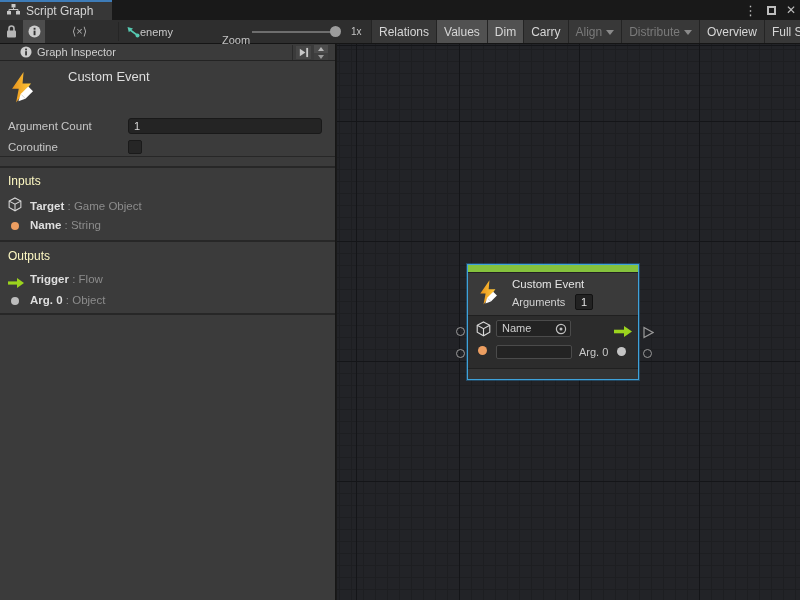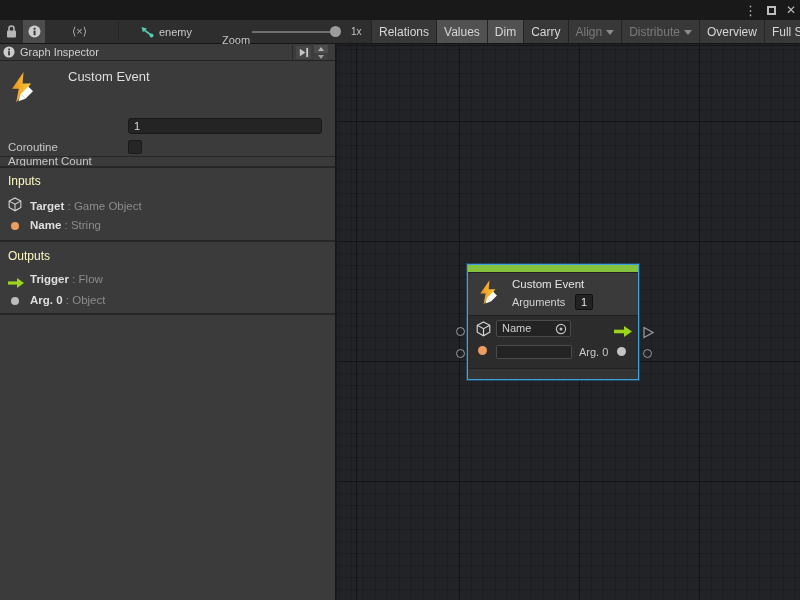--- a/index.html
+++ b/index.html
@@ -30,21 +30,21 @@
     border-left:1px solid #242424; color:#d6d6d6; font-size:12px; white-space:nowrap; }
   .tb-btn.active { background:#515151; }
   .tb-btn.disabled { color:#7a7a7a; }
   .dd-arrow { width:0; height:0; border-left:4px solid transparent; border-right:4px solid transparent;
     border-top:5px solid #8a8a8a; margin-top:1px; }
 
   
   .inspector { position:absolute; top:44px; left:0; width:336px; height:556px; background:#3b3b3b;
     border-right:1px solid #161616; }
   .insp-header { position:absolute; top:0; left:0; right:0; height:17px; background:#3b3b3b;
-    border-bottom:1px solid #232323; display:flex; align-items:center; gap:5px; padding-left:3px;
+    border-bottom:1px solid #232323; display:flex; align-items:center; gap:5px; padding-left:20px;
     color:#cfcfcf; font-size:11px; }
   .insp-header-divider { position:absolute; top:1px; left:292px; width:1px; height:15px; background:#2a2a2a; }
   .dock-btn { position:absolute; top:2px; left:296px; width:15px; height:13px; background:#464646;
     display:flex; align-items:center; justify-content:center; }
   .spinner { position:absolute; top:1px; left:314px; width:14px; height:15px; display:flex; flex-direction:column; }
   .spin-up { height:8px; background:#4c4c4c; display:flex; align-items:center; justify-content:center; }
   .spin-dn { height:7px; background:#3f3f3f; display:flex; align-items:center; justify-content:center; }
   .tri-up { width:0; height:0; border-left:3.5px solid transparent; border-right:3.5px solid transparent; border-bottom:4px solid #b5b5b5; }
   .tri-dn { width:0; height:0; border-left:3.5px solid transparent; border-right:3.5px solid transparent; border-top:4px solid #9a9a9a; }
 
@@ -94,20 +94,31 @@
   .node-arg-label { position:absolute; top:30px; left:111px; font-size:11px; color:#c8c8c8; }
   .node-footer { height:11px; background:#343434; border-top:1px solid #202020; }
 
   .port-circle { position:absolute; width:9px; height:9px; border:1px solid #9a9a9a; border-radius:50%; }
   .cube-icon-node { position:absolute; top:5px; left:8px; }
 </style>
 </head>
 <body>
 
 <div class="tabbar">
+  <div class="tab">
+    <span>
+      <svg width="13" height="11" viewBox="0 0 13 11">
+        <rect x="4.5" y="0" width="4" height="3.5" fill="#c8c8c8"></rect>
+        <rect x="0" y="7" width="4" height="3.5" fill="#c8c8c8"></rect>
+        <rect x="9" y="7" width="4" height="3.5" fill="#c8c8c8"></rect>
+        <path d="M6.5 3.5 V5.5 M2 7 V5.5 H11 V7" stroke="#c8c8c8" fill="none" stroke-width="1"></path>
+      </svg>
+    </span>
+    <span>Script Graph</span>
+  </div>
   <div class="win-controls">
     <span class="kebab">⋮</span>
     <span class="maxbox"></span>
     <span class="closex">✕</span>
   </div>
 </div>
 
 <div class="toolbar">
   <div class="tb-item" style="left:6px;">
     <svg width="11" height="13" viewBox="0 0 11 13">
@@ -119,21 +130,21 @@
     <svg width="13" height="13" viewBox="0 0 13 13">
       <circle cx="6.5" cy="6.5" r="6" fill="#cdcdcd"></circle>
       <rect x="5.6" y="2.8" width="1.9" height="1.9" fill="#333"></rect>
       <rect x="5.6" y="5.6" width="1.9" height="4.6" fill="#333"></rect>
     </svg>
   </div>
   <div class="tb-item" style="left:72px; font-size:11px; color:#aeaeae;">
     <span>⟨×⟩</span>
   </div>
   <div class="tb-sep" style="left:118px;"></div>
-  <div class="tb-item" style="left:140px; gap:5px;">
+  <div class="tb-item" style="left:126px; ">
     <svg width="14" height="12" viewBox="0 0 14 12">
       <path d="M3.5 3.5 L11 9" stroke="#56c9b1" stroke-width="1.6"></path>
       <path d="M1.5 1 L7 2.5 L2.8 6.2 Z" fill="#56c9b1"></path>
       <circle cx="11.5" cy="9.5" r="2" fill="#56c9b1"></circle>
     </svg>
     <span style="font-size:11px; color:#c8c8c8;">enemy</span>
   </div>
   <div class="tb-item" style="left:222px; font-size:11px; color:#c4c4c4;margin-top:8px;">Zoom</div>
   <div class="zoom-track"></div>
   <div class="zoom-handle"></div>
@@ -207,21 +218,21 @@
       <path d="M12.5 0 L2.5 14.5 H8.3 L6 26.5 L19 10 H11.6 Z" fill="url(#bolt1)"></path>
       <path d="M10 19.2 L16.6 12.6 L20.7 16.7 L14.1 23.3 Z" fill="#ffffff"></path>
       <path d="M8 25.4 L10 19.2 L14.1 23.3 Z" fill="#ffffff"></path>
     </svg>
   </div>
   <div class="event-title">Custom Event</div>
 
   <div class="sep" style="top:68px; background:transparent;"></div>
   <div class="sep" style="top:69px; height:1px; top:112px;"></div>
 
-  <div class="field-label" style="top:76px;margin-top:35px;">Argument Count</div>
+  <div class="field-label" style="top:76px;">Argument Count</div>
   <div class="text-field" style="top:74px;">1</div>
   <div class="field-label" style="top:97px;">Coroutine</div>
   <div class="checkbox" style="top:96px;"></div>
 
   <div class="sep" style="top:122px;"></div>
 
   <div class="section-title" style="top:130px;">Inputs</div>
   <span class="abs" style="top:153px; left:8px;">
     <svg width="14" height="15" viewBox="0 0 16 17">
       <path d="M8 1 L14.7 4.6 V12 L8 15.7 L1.3 12 V4.6 Z" fill="none" stroke="#d8d8d8" stroke-width="1.2"></path>

